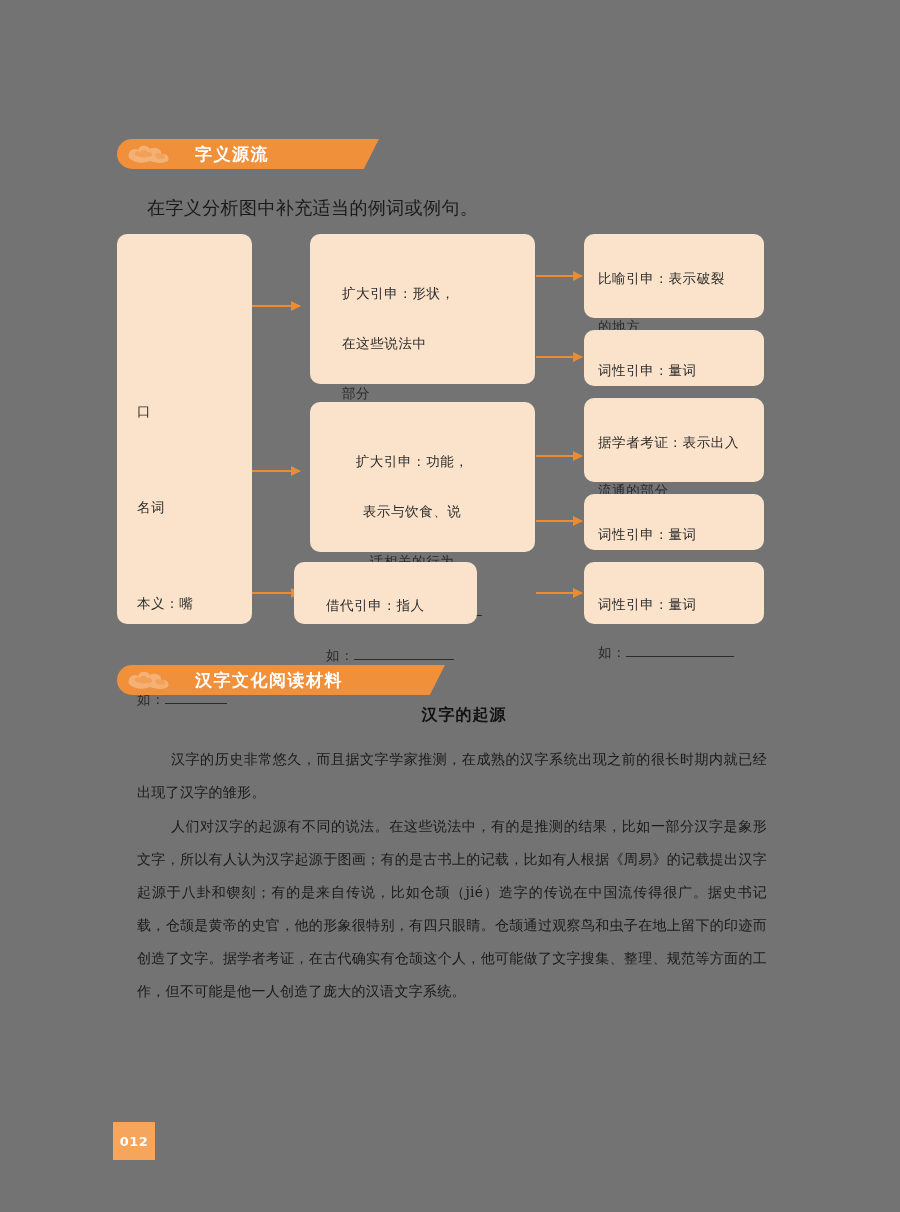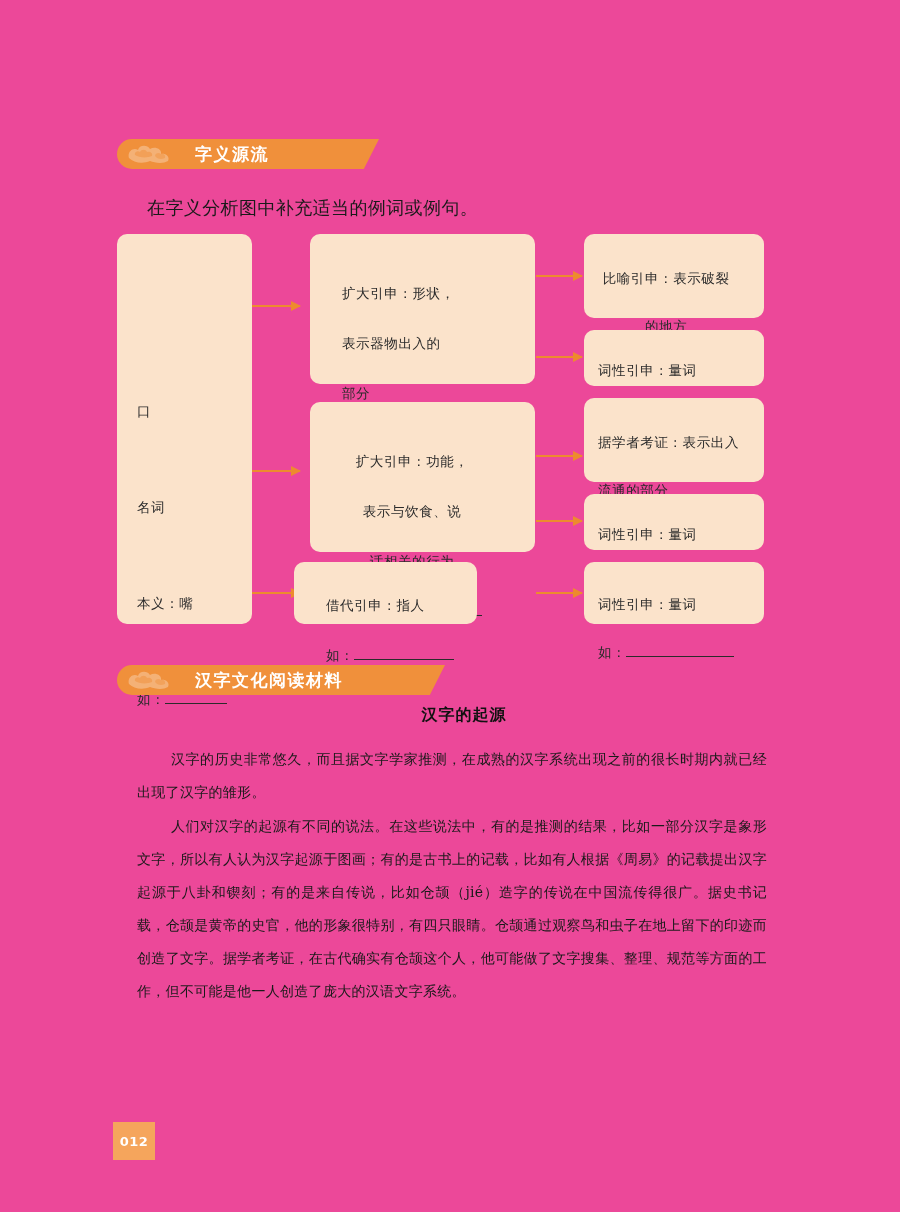--- a/index.html
+++ b/index.html
@@ -12,21 +12,21 @@
     height: 1212px;
     position: relative;
     font-family: "DejaVu Sans", sans-serif;
     color: #1a1a1a;
     overflow: hidden;
   }
 
   .page {
     position: absolute;
     inset: 0;
-    background: #ec4899;
+    background: #737373;
   }
 
   
   .section-banner {
     position: absolute;
     height: 30px;
     display: flex;
     align-items: center;
   }
   .banner-shape {
@@ -116,21 +116,21 @@
 
   
   #box-m1 { left: 310px; top: 234px; width: 225px; height: 150px; }
   #box-m1 .dbox-inner { position:absolute; left: 32px; top: 22px; }
   #box-m2 { left: 310px; top: 402px; width: 225px; height: 150px; text-align: center; }
   #box-m2 .dbox-inner { position:absolute; left: 32px; top: 22px; }
   #box-m3 { left: 294px; top: 562px; width: 183px; height: 62px; }
   #box-m3 .dbox-inner { position:absolute; left: 32px; top: 6px; }
 
   
-  #box-r1 { left: 584px; top: 234px; width: 180px; height: 84px; text-align: center; }
+  #box-r1 { left: 584px; top: 234px; width: 180px; height: 84px; }
   #box-r1 .dbox-inner { position:absolute; left: 14px; top: 8px; line-height: 24px; }
   #box-r2 { left: 584px; top: 330px; width: 180px; height: 56px; }
   #box-r2 .dbox-inner { position:absolute; left: 14px; top: 4px; line-height: 24px; }
   #box-r3 { left: 584px; top: 398px; width: 180px; height: 84px; }
   #box-r3 .dbox-inner { position:absolute; left: 14px; top: 8px; line-height: 24px; }
   #box-r4 { left: 584px; top: 494px; width: 180px; height: 56px; }
   #box-r4 .dbox-inner { position:absolute; left: 14px; top: 4px; line-height: 24px; }
   #box-r5 { left: 584px; top: 562px; width: 180px; height: 62px; }
   #box-r5 .dbox-inner { position:absolute; left: 14px; top: 6px; line-height: 24px; }
 
@@ -225,21 +225,21 @@
       </div>
     </div>
 
     <div class="arrow" style="left:252px; top:305px; width:48px;"></div>
     <div class="arrow" style="left:252px; top:470px; width:48px;"></div>
     <div class="arrow" style="left:252px; top:592px; width:48px;"></div>
 
     <div class="dbox" id="box-m1">
       <div class="dbox-inner">
         <span class="dline">扩大引申：形状，</span>
-        <span class="dline">表示器物出入的</span>
+        <span class="dline">在这些说法中</span>
         <span class="dline">部分</span>
         <span class="dline"><span>如：</span><span class="uline" style="min-width:100px;">瓶口、碗口等</span></span>
       </div>
     </div>
 
     <div class="dbox" id="box-m2">
       <div class="dbox-inner">
         <span class="dline">扩大引申：功能，</span>
         <span class="dline">表示与饮食、说</span>
         <span class="dline">话相关的行为</span>

